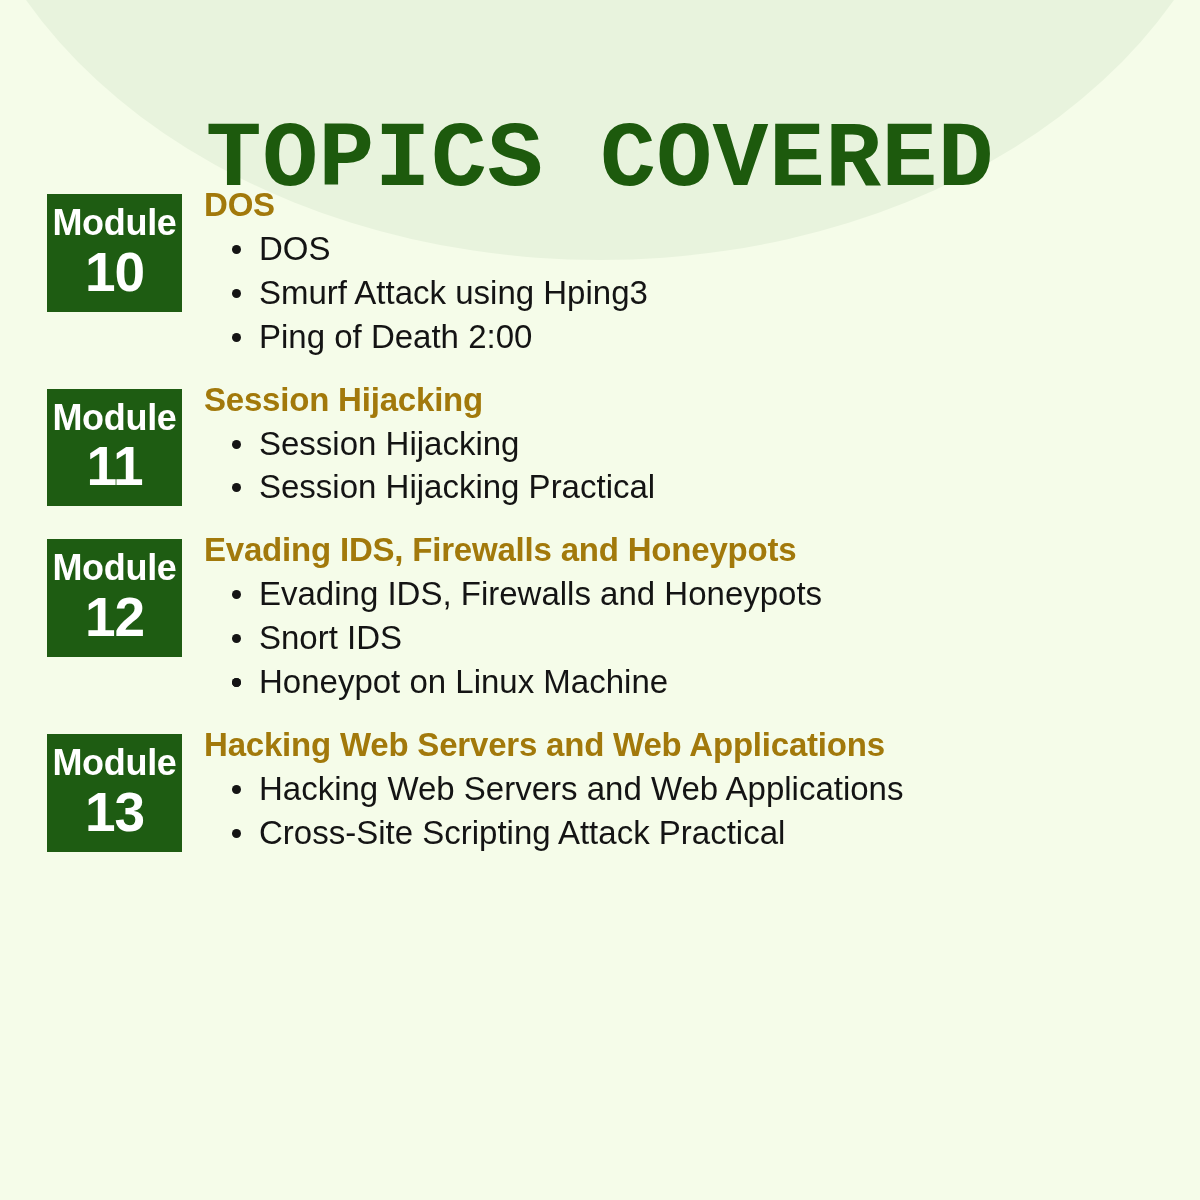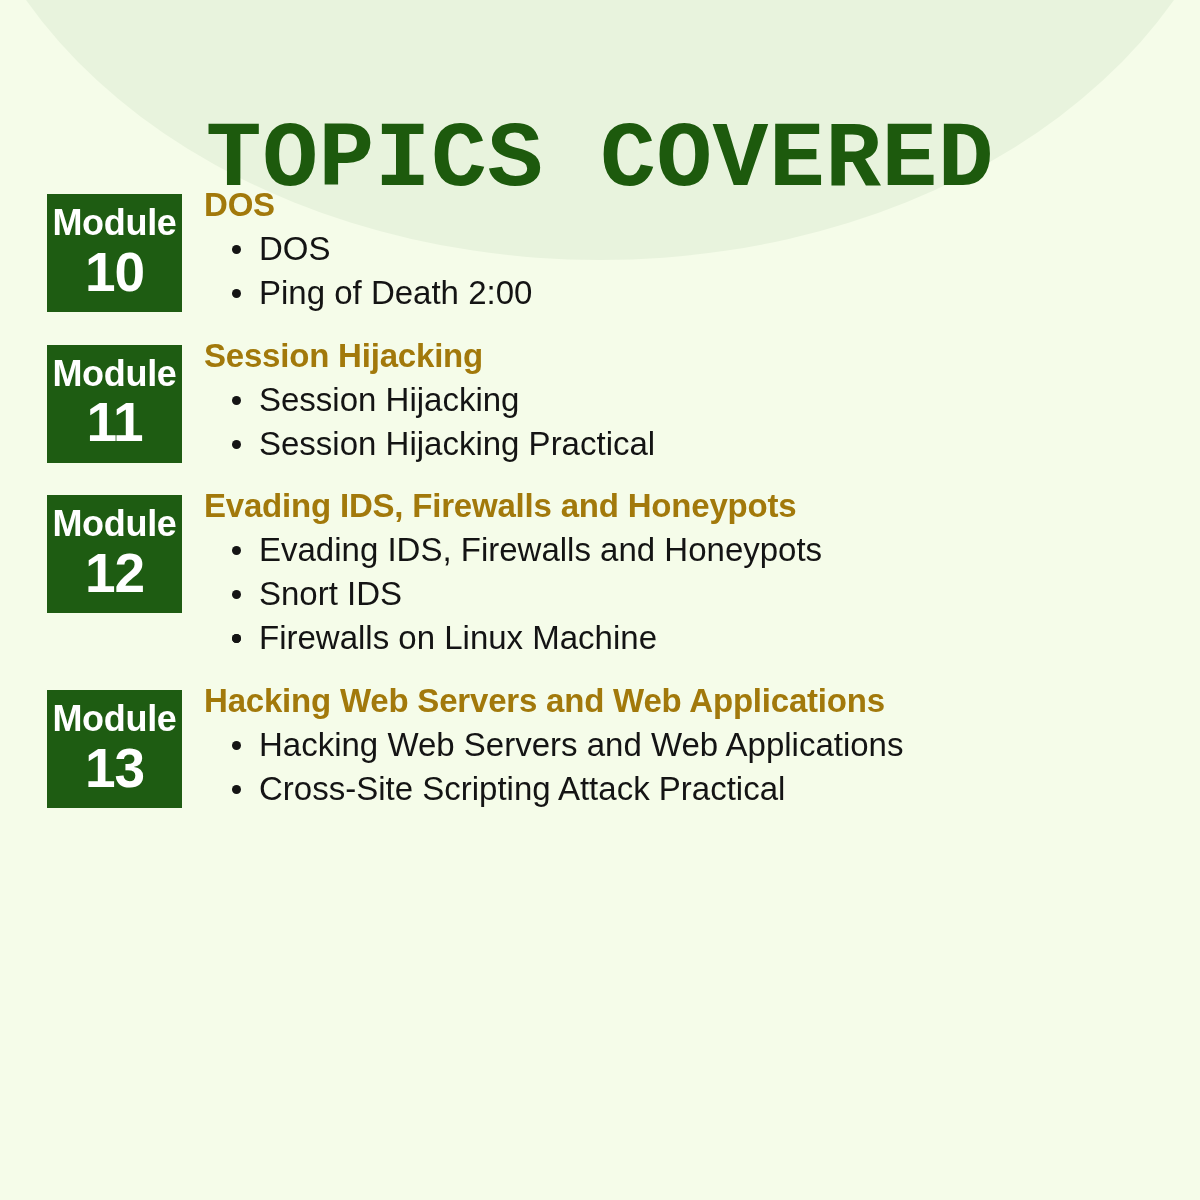--- a/index.html
+++ b/index.html
@@ -134,20 +134,21 @@
   <div id="modules">
       <div class="module-row">
         <div class="badge">
           <span class="badge-word">Module</span>
           <span class="badge-num">10</span>
         </div>
         <div class="module-body">
           <div class="module-heading">DOS</div>
           <ul class="topic-list">
             <li class="topic-item"><span class="bullet"></span><span>DOS</span></li>
+            <li class="topic-item"><span class="bullet"></span><span>Smurf Attack using Hping3</span></li>
             <li class="topic-item"><span class="bullet"></span><span>Ping of Death 2:00</span></li>
           </ul>
         </div>
       </div>
       <div class="module-row">
         <div class="badge">
           <span class="badge-word">Module</span>
           <span class="badge-num">11</span>
         </div>
         <div class="module-body">
@@ -162,21 +163,21 @@
         <div class="badge">
           <span class="badge-word">Module</span>
           <span class="badge-num">12</span>
         </div>
         <div class="module-body">
           <div class="module-heading">Evading IDS, Firewalls and Honeypots</div>
           <ul class="topic-list">
             <li class="topic-item"><span class="bullet"></span><span>Evading IDS, Firewalls and Honeypots</span></li>
             <li class="topic-item"><span class="bullet"></span><span>Snort IDS</span></li>
             <li class="topic-item"><span class="bullet"></span></li>
-            <li class="topic-item"><span class="bullet"></span><span>Firewalls on Linux Machine</span></li>
+            <li class="topic-item"><span class="bullet"></span><span>Honeypot on Linux Machine</span></li>
           </ul>
         </div>
       </div>
       <div class="module-row">
         <div class="badge">
           <span class="badge-word">Module</span>
           <span class="badge-num">13</span>
         </div>
         <div class="module-body">
           <div class="module-heading">Hacking Web Servers and Web Applications</div>

